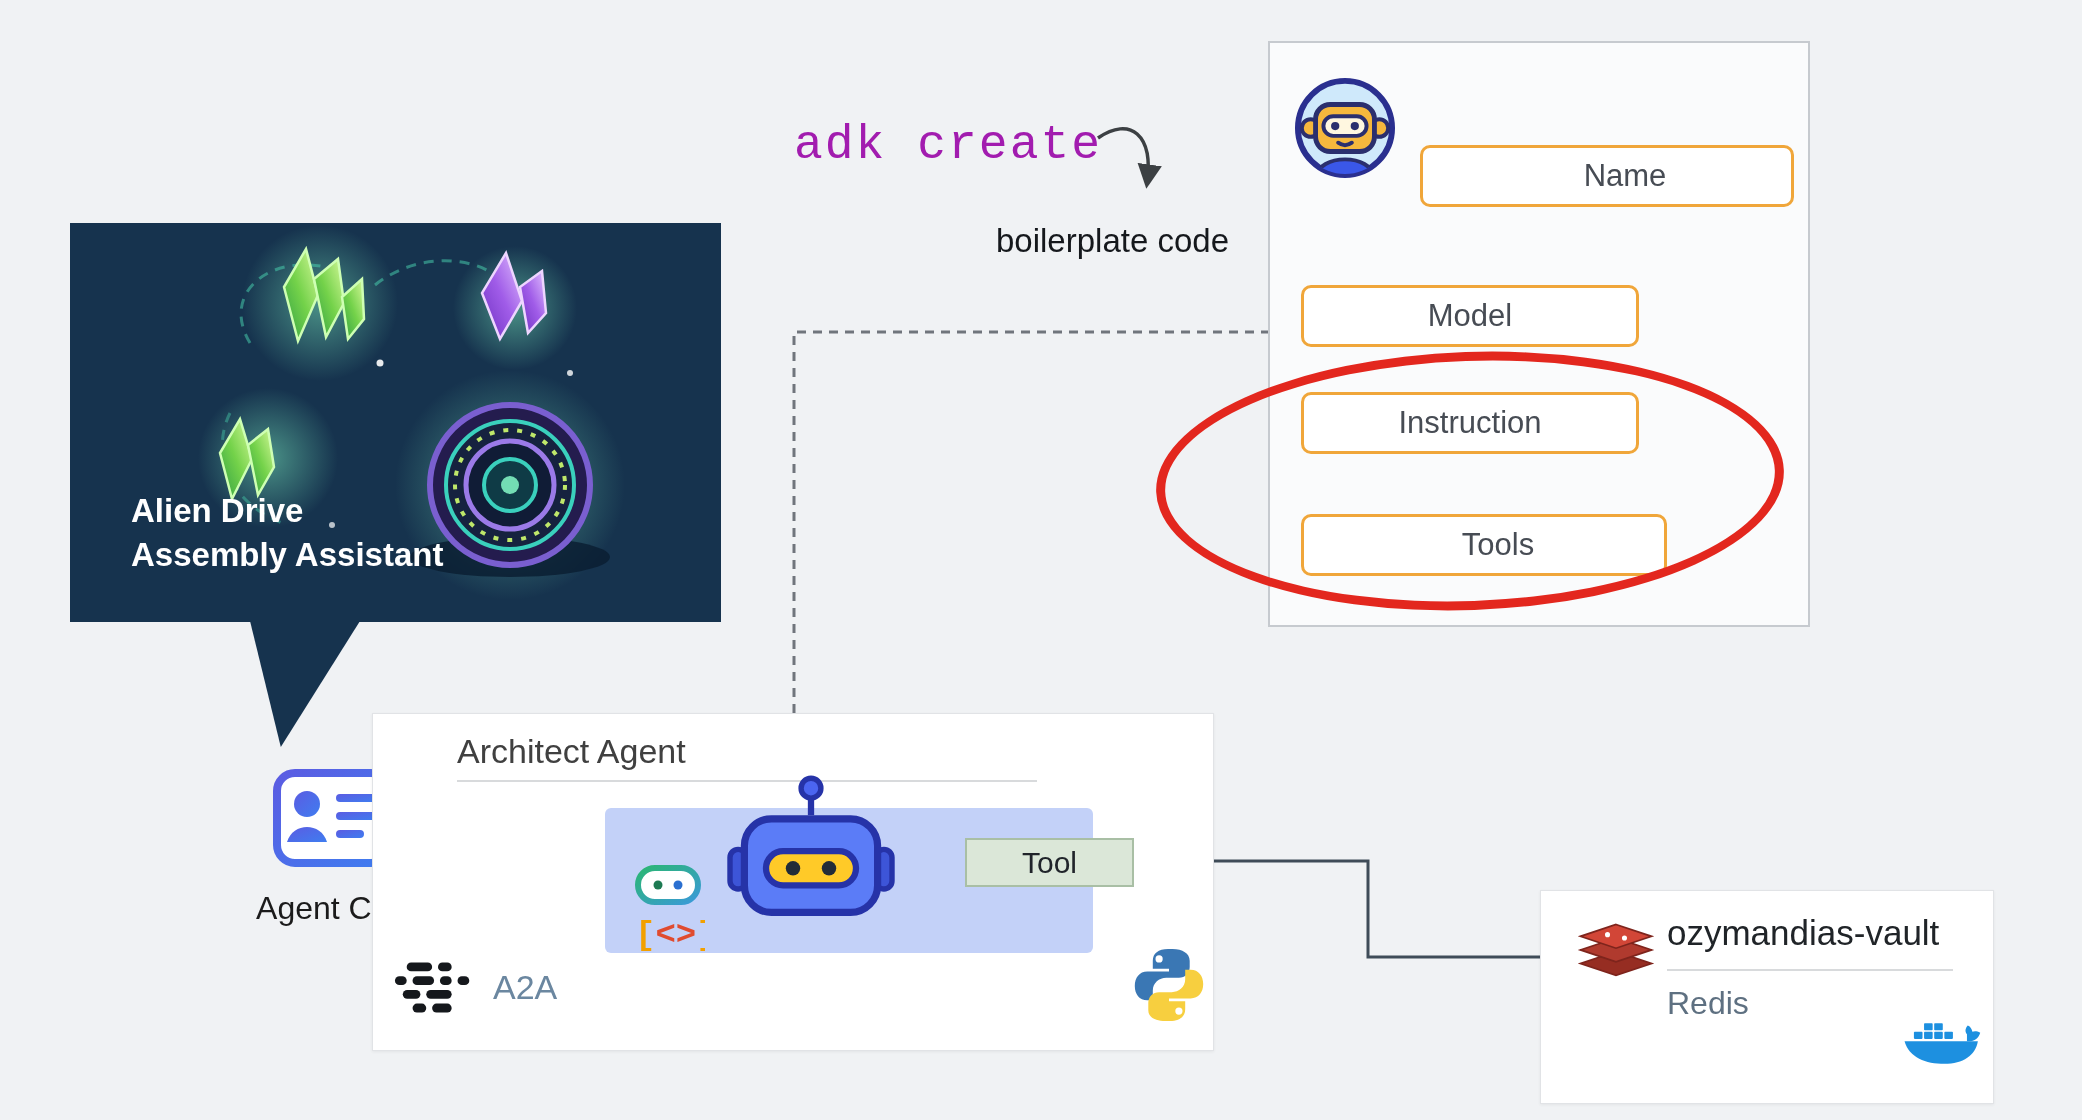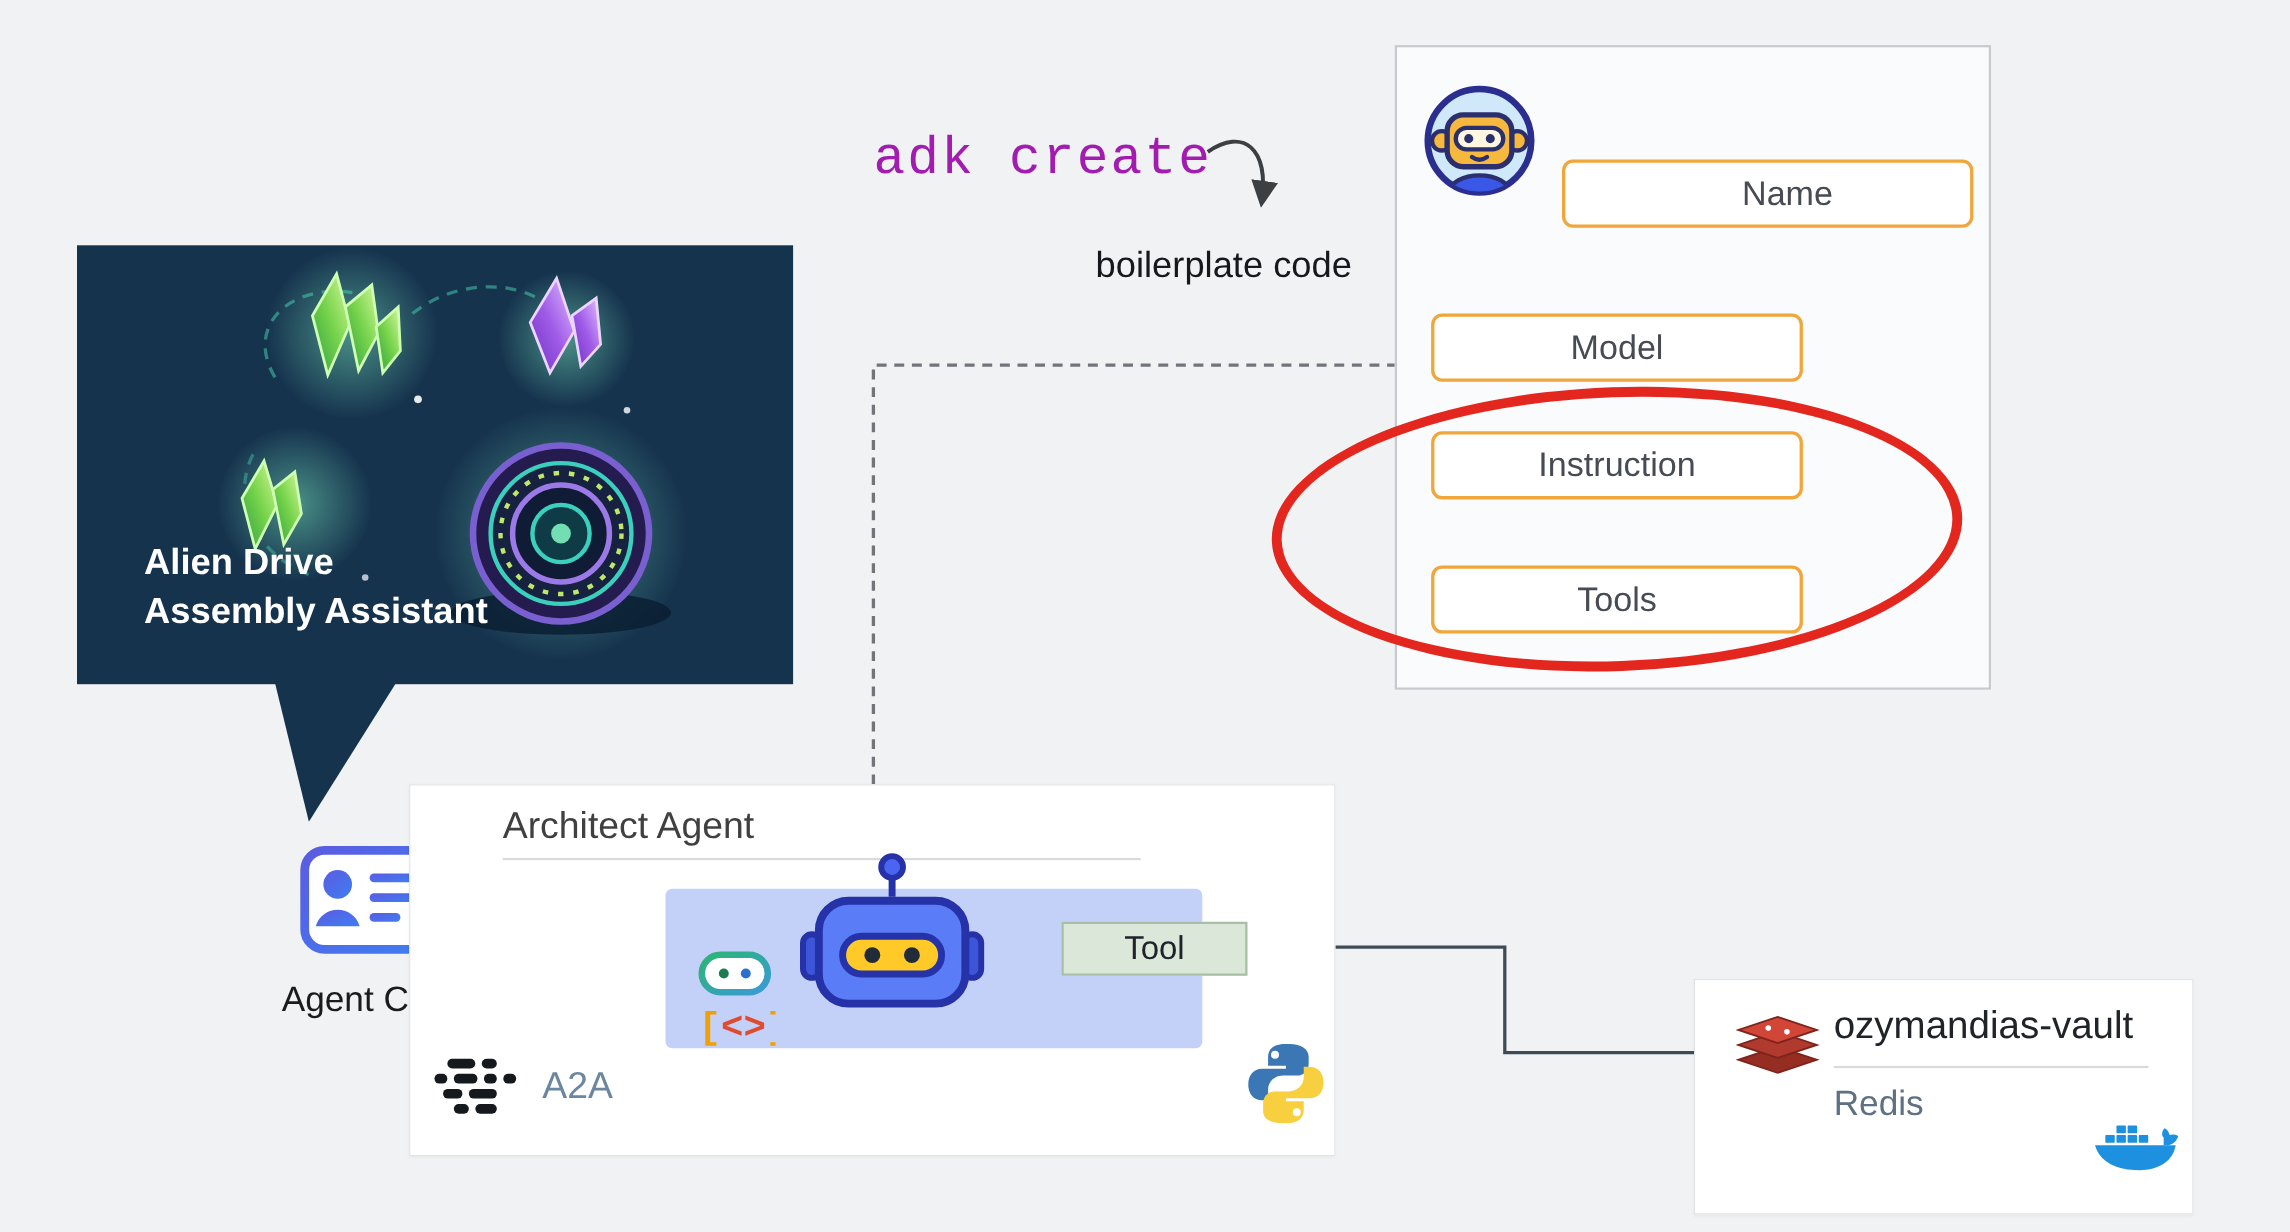--- a/index.html
+++ b/index.html
@@ -18,21 +18,21 @@
   .base-card{position:absolute;left:1268px;top:41px;width:538px;height:582px;background:#fafbfc;
              border:2px solid #c6cacf;}
   .ba-avatar{position:absolute;left:24px;top:34px;width:102px;height:102px;}
   .ba-title{position:absolute;left:90px;right:0;top:56px;text-align:center;font-size:44px;color:#1f2430;}
   .ba-field{position:absolute;width:332px;height:56px;background:#fff;border:3px solid #f0a63a;
             border-radius:10px;display:flex;align-items:center;justify-content:center;
             font-size:31px;color:#474c54;box-sizing:content-box;}
   .f-name{left:150px;top:102px;padding-left:36px;}
   .f-model{left:31px;top:242px;}
   .f-instruction{left:31px;top:349px;}
-  .f-tools{left:31px;top:471px;}
+  .f-tools{left:31px;top:471px;padding-left:28px;}
   .red-ellipse{position:absolute;left:1156px;top:352px;width:610px;height:240px;border:9px solid #e3271e;
                border-radius:50%;transform:rotate(-2deg);pointer-events:none;}
 
   
   .callout{position:absolute;left:70px;top:223px;width:651px;height:399px;background:#16334e;}
   .callout-illustration{position:absolute;left:0;top:0;width:651px;height:399px;}
   .callout-text{position:absolute;left:36px;top:266px;font-size:33px;font-weight:bold;color:#ffffff;
                 line-height:44px;margin-left:25px;}
   .callout-tail{position:absolute;left:250px;top:621px;width:110px;height:126px;background:#16334e;
                 clip-path:polygon(0 0,100% 0,28% 100%);}

